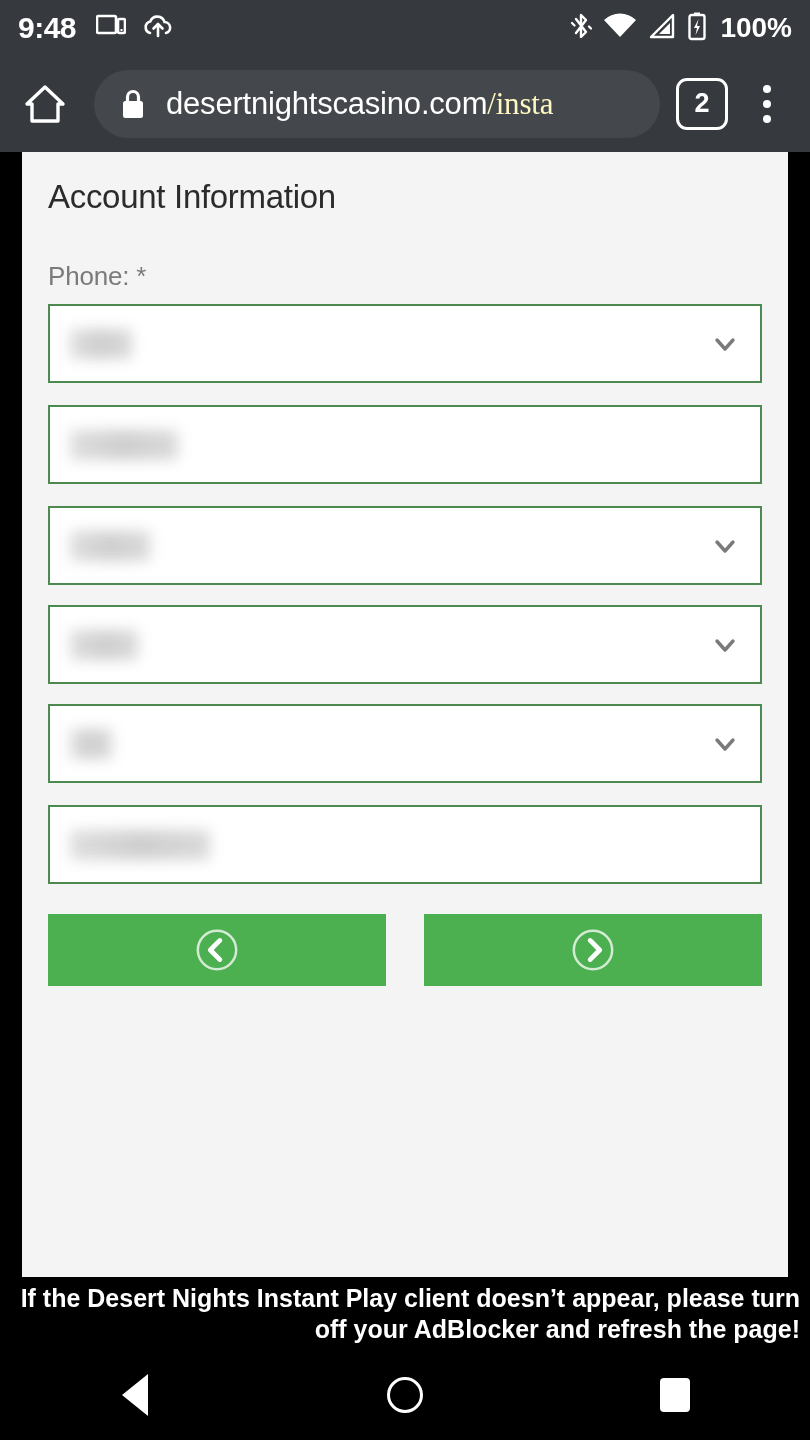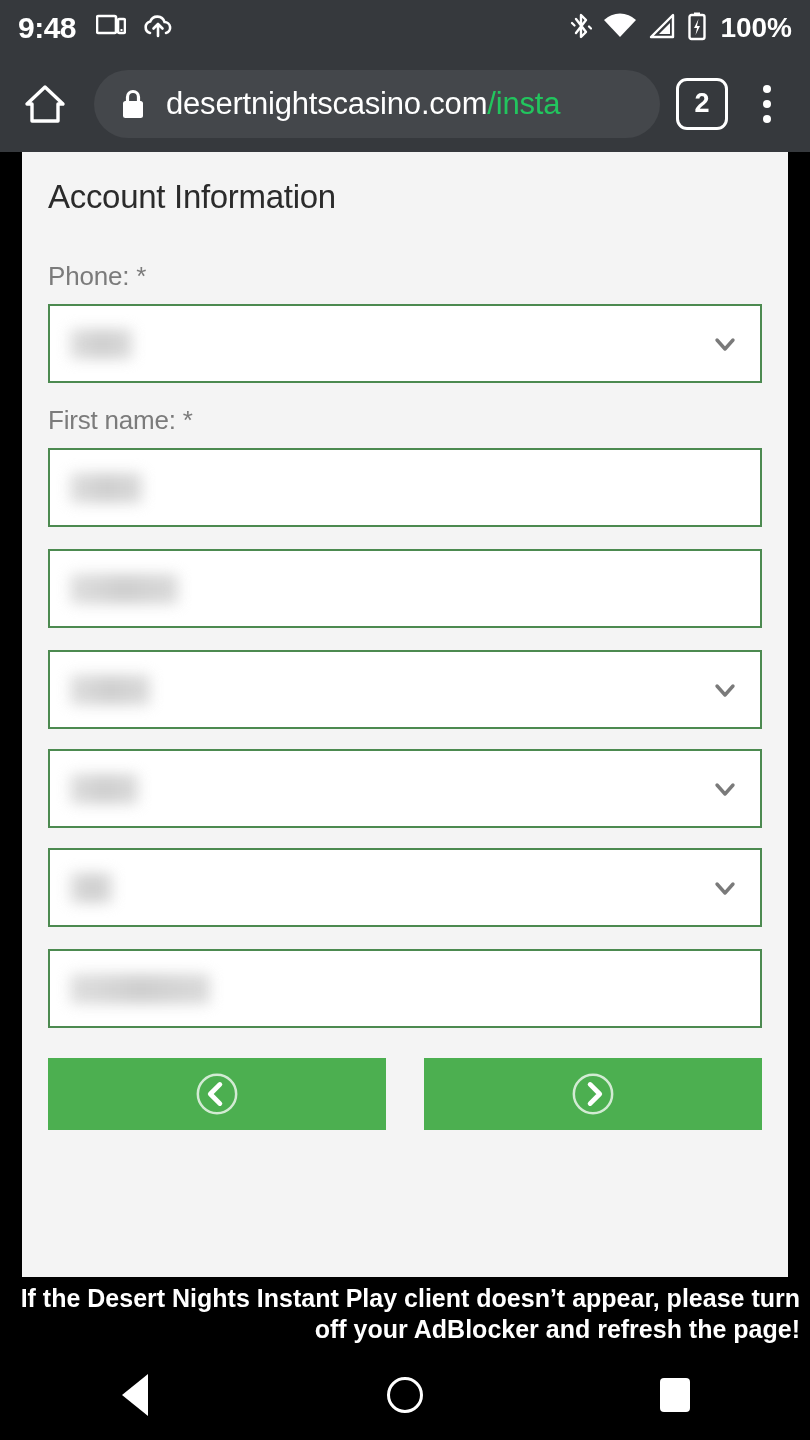--- a/index.html
+++ b/index.html
@@ -33,21 +33,21 @@
   .omnibox {
     flex:1; height:68px; background:#44474b; border-radius:34px;
     display:flex; align-items:center; padding:0 26px; margin:0 10px 0 18px;
     overflow:hidden;
   }
   .lock-icon { flex:none; margin-right:20px; display:flex; align-items:center; }
   .url-text {
     font-size:31px; color:#ffffff; white-space:nowrap;
     letter-spacing:-0.2px;
   }
-  .url-path { color:#22c55e; }
+  .url-path { color:#fef9c3;font-family:Liberation Serif, serif; }
   .tab-counter {
     width:52px; height:52px; border:3.5px solid #fff; border-radius:11px;
     display:flex; align-items:center; justify-content:center;
     color:#fff; font-size:27px; font-weight:bold; flex:none; margin-left:6px;
   }
   .menu-dots {
     width:58px; display:flex; flex-direction:column; align-items:center;
     gap:7px; flex:none; margin-left:10px;
   }
   .menu-dots i { width:8px; height:8px; border-radius:50%; background:#fff; display:block; }
@@ -209,26 +209,20 @@
       <div class="field-group">
         <label class="field-label">Phone: *</label>
         <div class="control select">
           <span class="redact" style="width:62px"></span>
           <svg class="chevron-down" viewBox="0 0 26 26">
             <path d="M5 9 L13 18 L21 9" fill="none" stroke="#7a7a7a" stroke-width="3.4" stroke-linecap="round" stroke-linejoin="round"></path>
           </svg>
         </div>
       </div>
 
-      <div class="field-group">
-        <label class="field-label">First name: *</label>
-        <div class="control">
-          <span class="redact" style="width:72px"></span>
-        </div>
-      </div>
 
       <div class="field-group">
         <div class="control">
           <span class="redact" style="width:108px"></span>
         </div>
       </div>
 
       <div class="field-group">
 
         <div class="control select">

